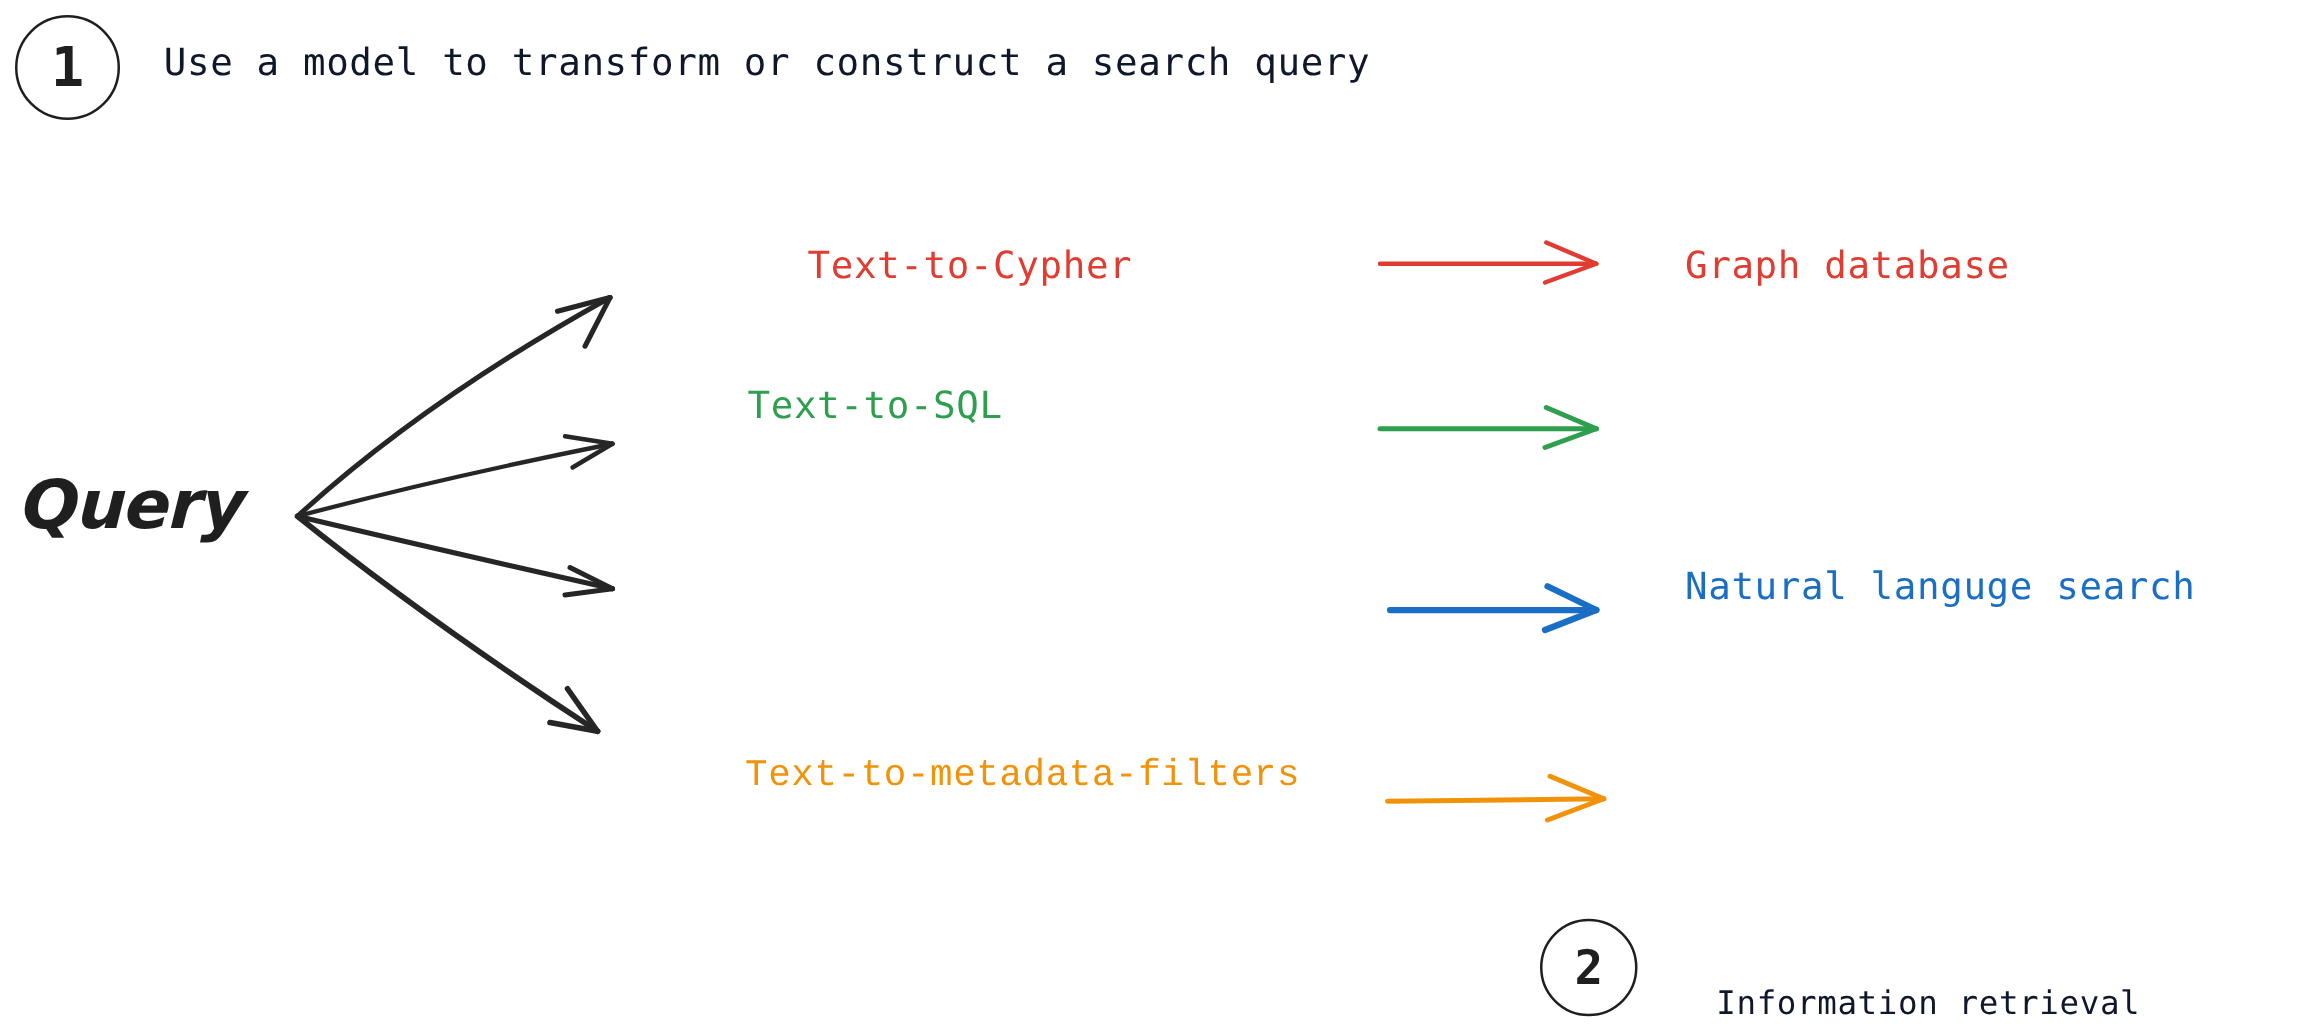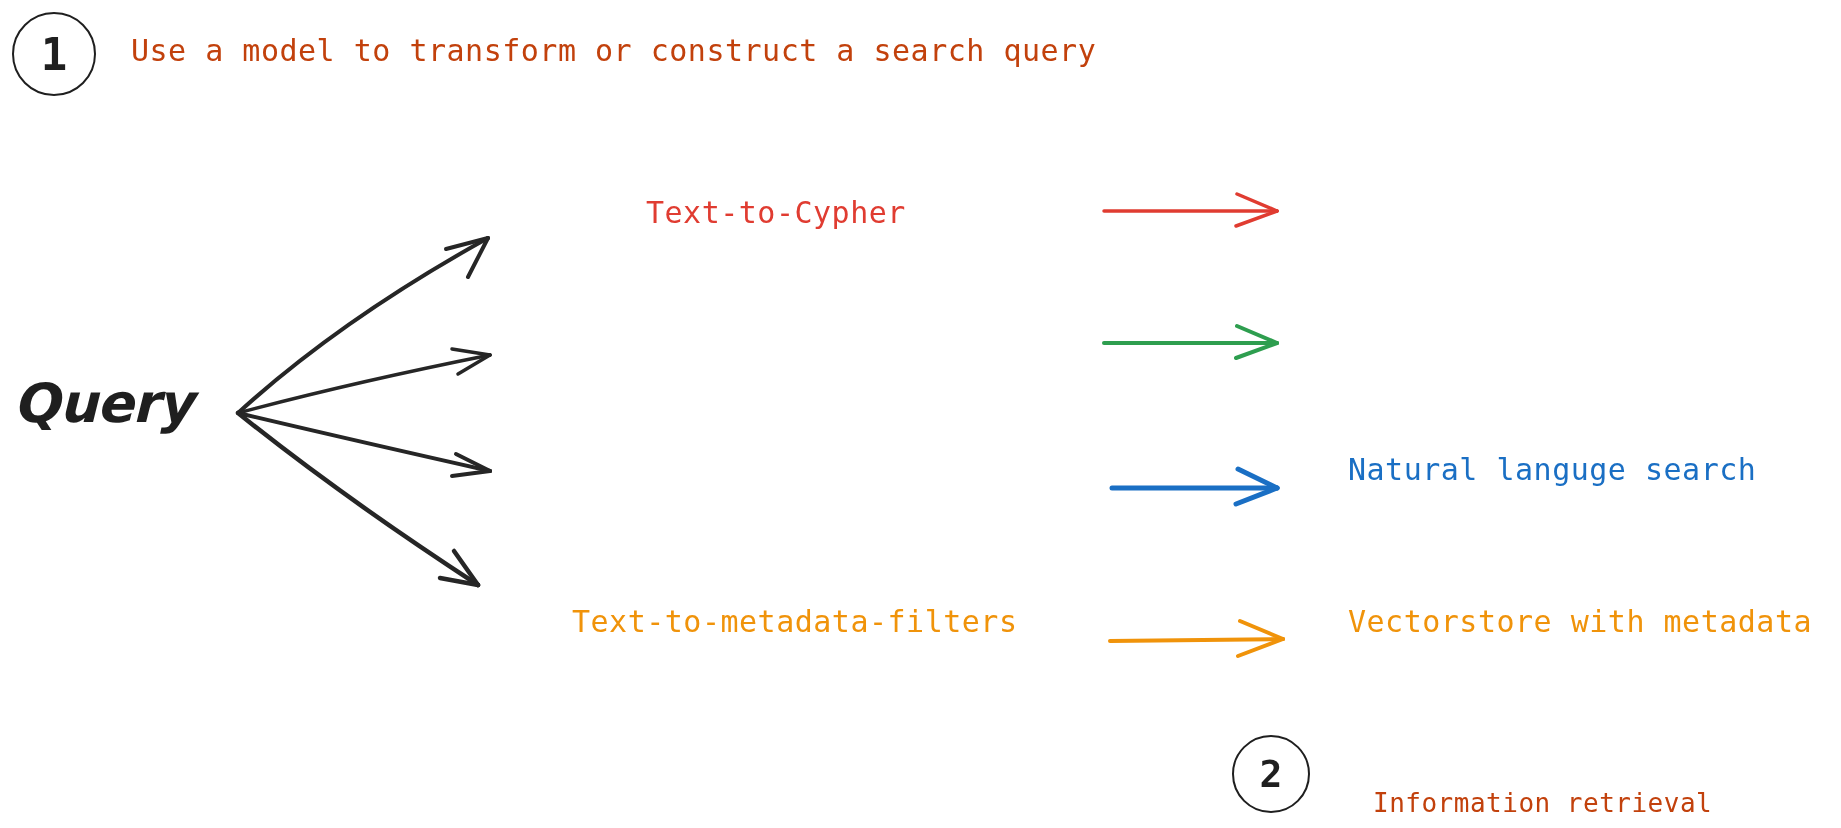--- a/index.html
+++ b/index.html
@@ -40,21 +40,21 @@
     left: 1232px;
     top: 735px;
     width: 78px;
     height: 78px;
     font-size: 38px;
     font-weight: 700;
   }
 
   .step-title {
     position: absolute;
-    color: #c2410c;
+    color: #0f172a;
     font-family: "DejaVu Sans Mono", "Liberation Mono", monospace;
     white-space: nowrap;
   }
   #step1-title {
     left: 131px;
     top: 33px;
     font-size: 30px;
     letter-spacing: 0.5px;
   }
   #step2-title {
@@ -101,21 +101,21 @@
     position: absolute;
     left: 1348px;
     font-size: 30px;
     font-family: "DejaVu Sans Mono", "Liberation Mono", monospace;
     white-space: nowrap;
     letter-spacing: 0.5px;
   }
   .r0 { left: 600px; margin-left: 46px; }
   .r1 { left: 598px; }
   .r2 { left: 600px; }
-  .r3 { left: 572px; }
+  .r3 { left: 596px; font-family: Liberation Mono, monospace; }
 
   .row0 { top: 195px; }
   .row1 { top: 307px; }
   .row2 { top: 452px; }
   .row3 { top: 604px; }
 </style>
 </head>
 <body>
 
 <div id="canvas">
@@ -170,23 +170,24 @@
     </g>
 
     <g fill="none" stroke="#f0930a" stroke-width="4" stroke-linecap="round">
       <path d="M1110 641 L 1283 639"></path>
       <path d="M1283 639 L 1240 621"></path>
       <path d="M1283 639 L 1238 656"></path>
     </g>
   </svg>
 
   <div class="branch-method r0 row0" style="color:#e03c31">Text-to-Cypher</div>
+  <div class="branch-target row0" style="color:#e03c31">Graph database</div>
 
+  <div class="branch-method r1 row1" style="color:#2e9e4f">Text-to-SQL</div>
 
   <div class="branch-target row2" style="color:#1a6fc4">Natural languge search</div>
 
   <div class="branch-method r3 row3" style="color:#f0930a">Text-to-metadata-filters</div>
-  <div class="branch-target row3" style="color:#f0930a">Vectorstore with metadata</div>
 
   <div id="step2-badge" class="step-badge">2</div>
   <div id="step2-title" class="step-title">Information retrieval</div>
 
 </div>
 
 </body></html>

